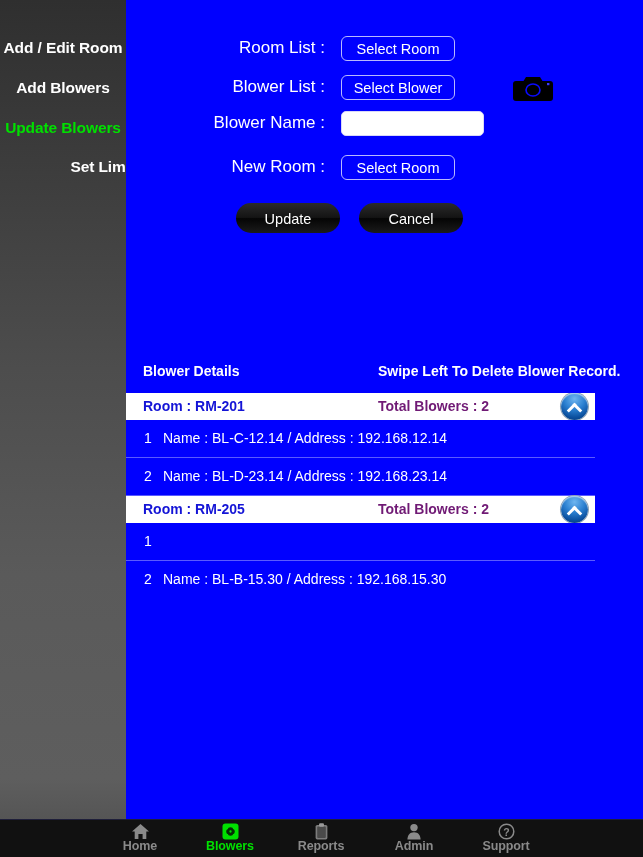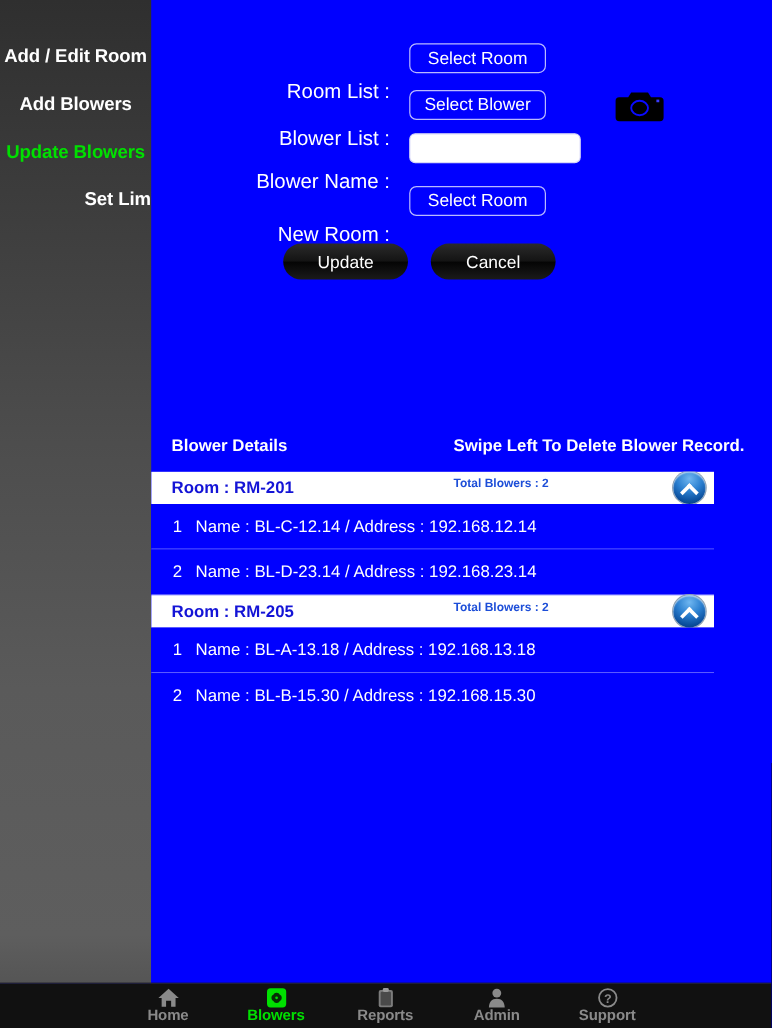--- a/index.html
+++ b/index.html
@@ -69,21 +69,20 @@
 
   .form-label {
     position: absolute;
     left: 0;
     width: 199px;
     text-align: right;
     top: 2px;
     font-size: 17px;
     color: #ffffff;
     white-space: nowrap;
-    margin-top: 29px;
   }
   .select-btn {
     position: absolute;
     left: 215px;
     top: 0;
     width: 114px;
     height: 25px;
     line-height: 25px;
     text-align: center;
     font-size: 14.5px;
@@ -184,23 +183,23 @@
     top: 5px;
     font-size: 14px;
     font-weight: bold;
     color: #1414d6;
     white-space: nowrap;
   }
   .room-header .rh-total {
     position: absolute;
     left: 252px;
     top: 5px;
-    font-size: 10px;
-    font-weight: bold;
-    color: #1d4ed8;
+    font-size: 14px;
+    font-weight: bold;
+    color: #701a75;
     white-space: nowrap;
   }
   .chev-btn {
     position: absolute;
     right: 7px;
     top: 0px;
     width: 27px;
     height: 27px;
     border-radius: 50%;
     background: radial-gradient(circle at 50% 22%, #6fb6f0 0%, #2a7fd0 42%, #0a4e9c 75%, #07356d 100%);
@@ -359,21 +358,20 @@
         <div class="br-text">Name : BL-D-23.14  /  Address : 192.168.23.14</div>
       </div>
 
       <div class="room-header">
         <div class="rh-name">Room : RM-205</div>
         <div class="rh-total">Total Blowers : 2</div>
         <div class="chev-btn"></div>
       </div>
       <div class="blower-row">
         <div class="br-idx">1</div>
-        <div class="br-text">Name : BL-A-13.18  /  Address : 192.168.13.18</div>
       </div>
       <div class="blower-row">
         <div class="br-idx">2</div>
         <div class="br-text">Name : BL-B-15.30  /  Address : 192.168.15.30</div>
       </div>
 
     </div>
   </div>
 
   <div id="tabbar">

